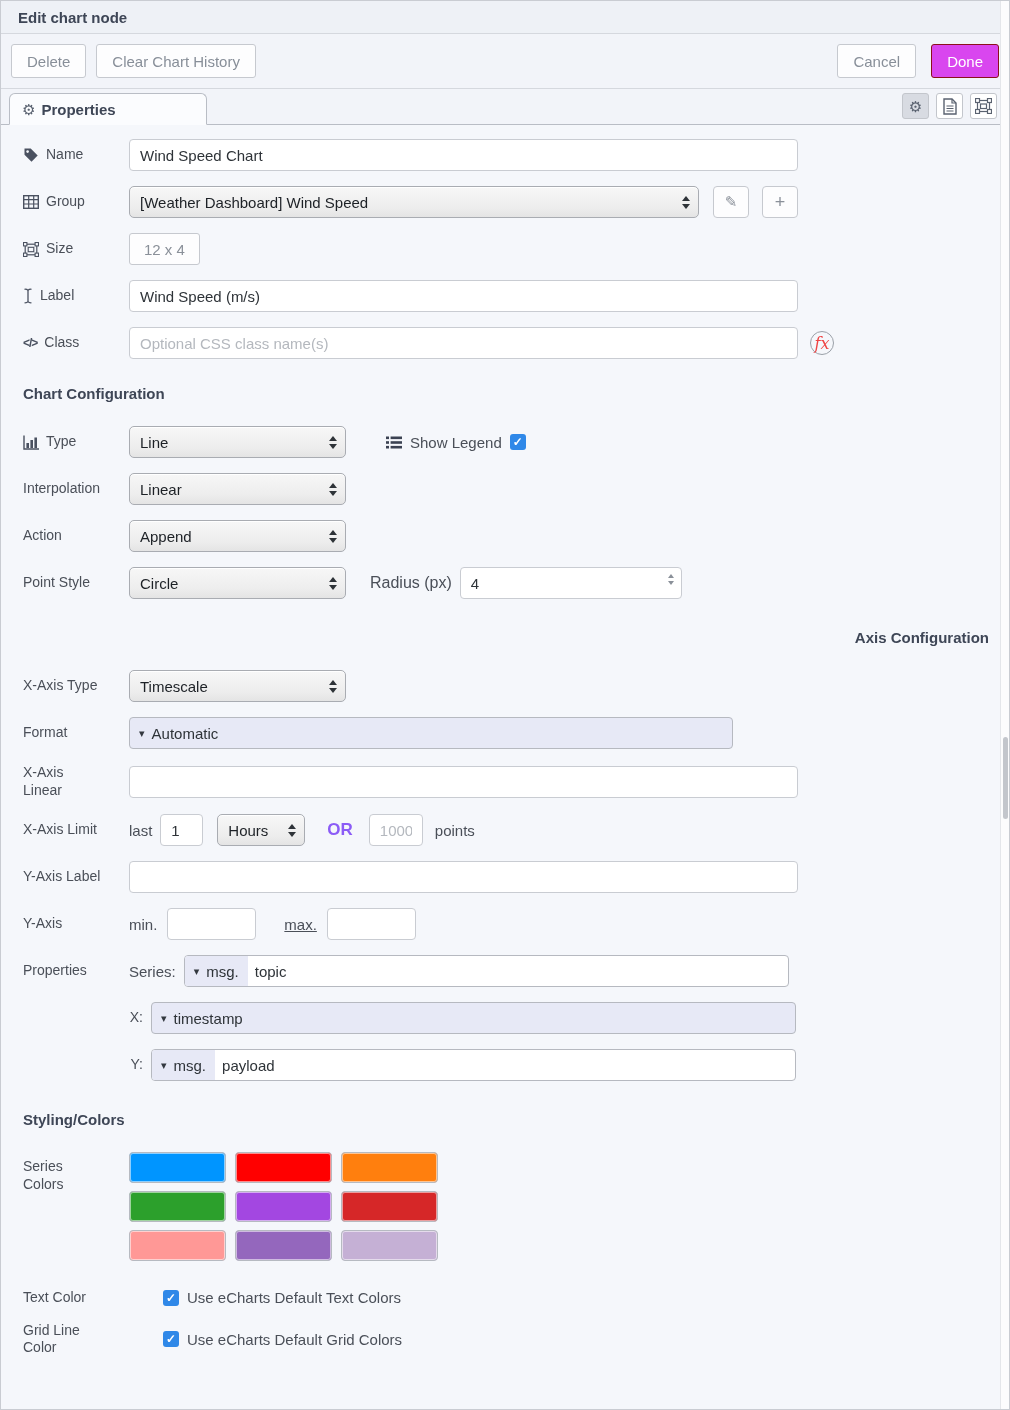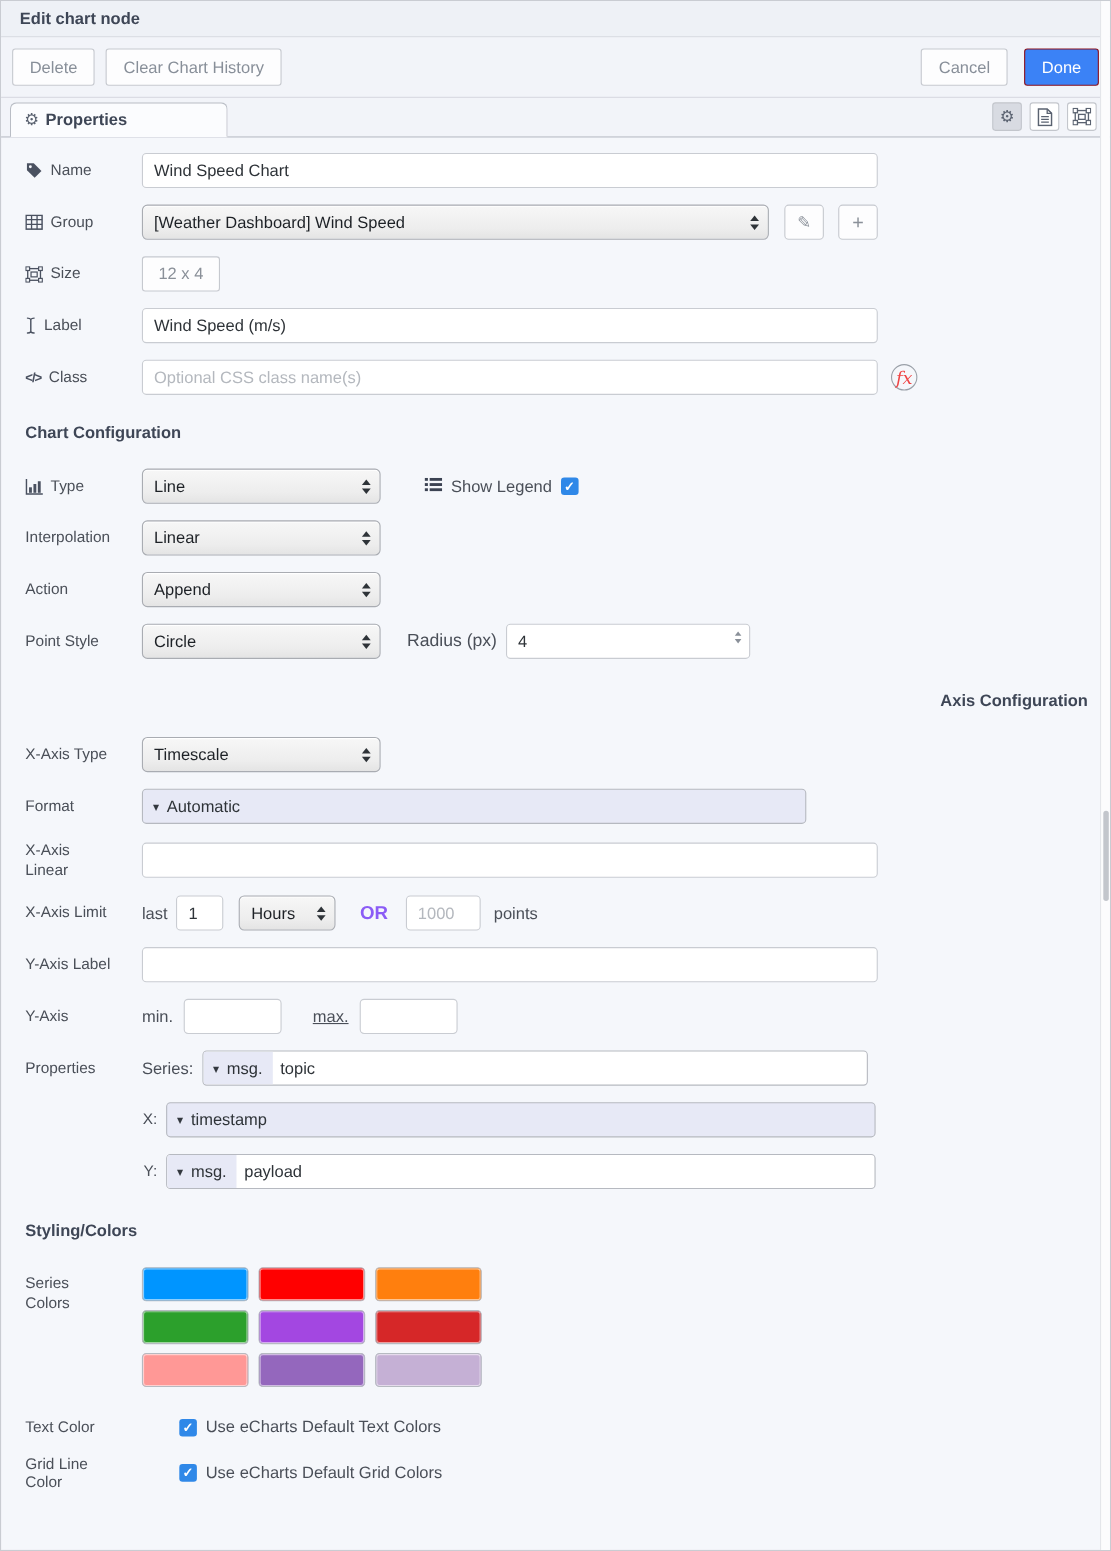--- a/index.html
+++ b/index.html
@@ -9,21 +9,21 @@
 
   
   .dlg-header { height:33px; background:#eef1f6; border-bottom:1px solid #d5d8de; display:flex; align-items:center; padding:0 17px; }
   .dlg-title { font-size:15px; font-weight:bold; color:#3e4656; }
 
   
   .toolbar { height:55px; display:flex; align-items:center; padding:0 10px; border-bottom:1px solid #d5d8de; background:#f2f4f9; }
   .btn { height:34px; padding:0 15px; background:#fdfdfe; border:1px solid #c6c9cf; border-radius:3px; font-size:15px; color:#888f99; display:inline-flex; align-items:center; cursor:pointer; }
   .btn + .btn { margin-left:10px; }
   .toolbar .spacer { flex:1; }
-  .btn.primary { background:#3b82f6; border-color:#8c101c; color:#fff; margin-left:15px; }
+  .btn.primary { background:#d946ef; border-color:#8c101c; color:#fff; margin-left:15px; }
 
   
   .tabbar { height:36px; position:relative; border-bottom:1px solid #b9bdc5; display:flex; align-items:flex-end; background:#f2f4f9; }
   .tab { position:relative; top:1px; margin-left:8px; width:198px; height:32px; background:#fbfcfe; border:1px solid #b9bdc5; border-bottom:1px solid #fbfcfe; border-radius:6px 6px 0 0; display:flex; align-items:center; padding:0 12px; gap:6px; }
   .tab-label { font-size:15px; font-weight:bold; color:#3e4656; }
   .tab-icons { position:absolute; right:12px; top:4px; display:flex; gap:7px; }
   .icon-btn { width:27px; height:26px; border:1px solid #c3c6cc; border-radius:3px; background:#fff; display:flex; align-items:center; justify-content:center; color:#5a6270; cursor:pointer; }
   .icon-btn.active { background:#d8dbe2; }
   .gear-glyph { font-size:15px; line-height:1; color:#5a6270; }
 
@@ -208,21 +208,21 @@
           </svg>
         <span class="lbl-text">Type</span>
       </div>
       <div class="select w-select">
         <span class="sel-text">Line</span>
         <span class="sel-arrows">
             <span class="tri-up"></span>
             <span class="tri-dn"></span>
           </span>
       </div>
-      <div style="display:flex; align-items:flex-start; gap:8px; margin-left:40px;">
+      <div style="display:flex; align-items:center; gap:8px; margin-left:40px;">
         <svg class="ic" width="16" height="13" viewBox="0 0 16 13">
             <rect x="0" y="0.5" width="3" height="2.6" fill="#3b4252"></rect>
             <rect x="4.6" y="0.5" width="11.4" height="2.6" fill="#3b4252"></rect>
             <rect x="0" y="5.2" width="3" height="2.6" fill="#3b4252"></rect>
             <rect x="4.6" y="5.2" width="11.4" height="2.6" fill="#3b4252"></rect>
             <rect x="0" y="9.9" width="3" height="2.6" fill="#3b4252"></rect>
             <rect x="4.6" y="9.9" width="11.4" height="2.6" fill="#3b4252"></rect>
           </svg>
         <span class="inline-lbl" style="font-size:15px;">Show Legend</span>
         <span class="cb">✓</span>
@@ -317,21 +317,21 @@
       <span class="inline-lbl" style="font-size:15px; margin-right:8px;">last</span>
       <input class="txt" style="width: 43px;" type="text" value="1">
       <div class="select" style="width:88px; margin-left:14px;">
         <span class="sel-text">Hours</span>
         <span class="sel-arrows">
             <span class="tri-up"></span>
             <span class="tri-dn"></span>
           </span>
       </div>
       <span class="inline-lbl" style="font-size:17px; margin:0 16px 0 22px; font-weight:bold; color:#8b5cf6;">OR</span>
-      <input class="txt" style="width: 68px;" type="text" placeholder="1000">
+      <input class="txt" style="width: 54px;" type="text" placeholder="1000">
       <span class="inline-lbl" style="font-size:15px; margin-left:12px;">points</span>
     </div>
 
     <div class="row">
       <div class="row-label">
         <span class="lbl-text">Y-Axis Label</span>
       </div>
       <input class="txt w-main" type="text" value="" style="">
     </div>
 

